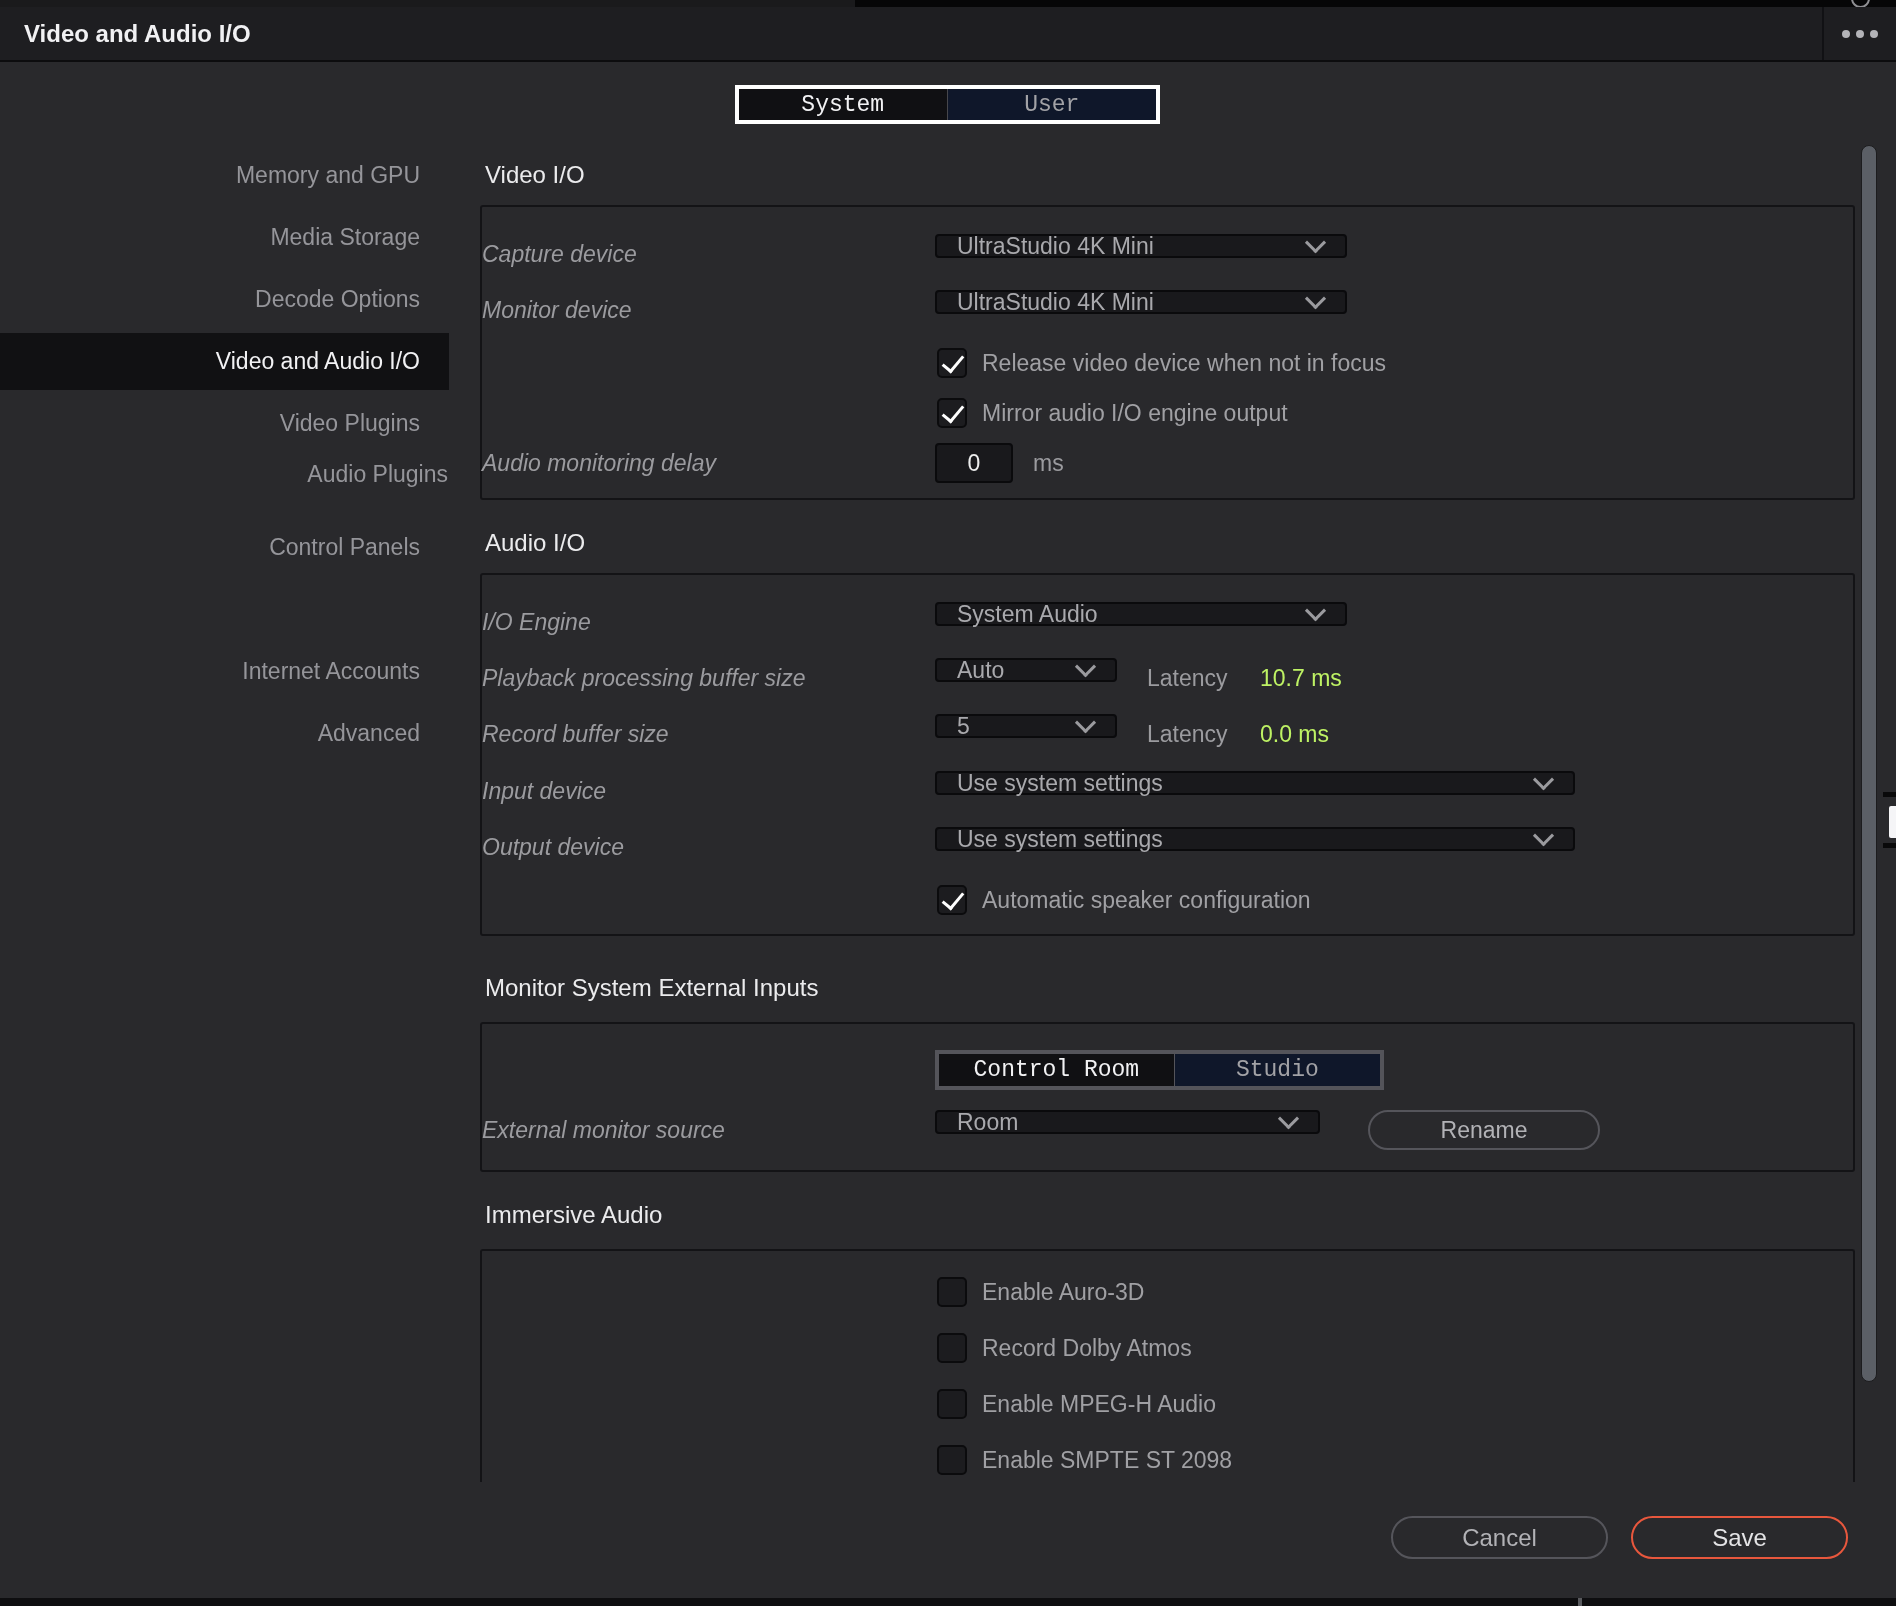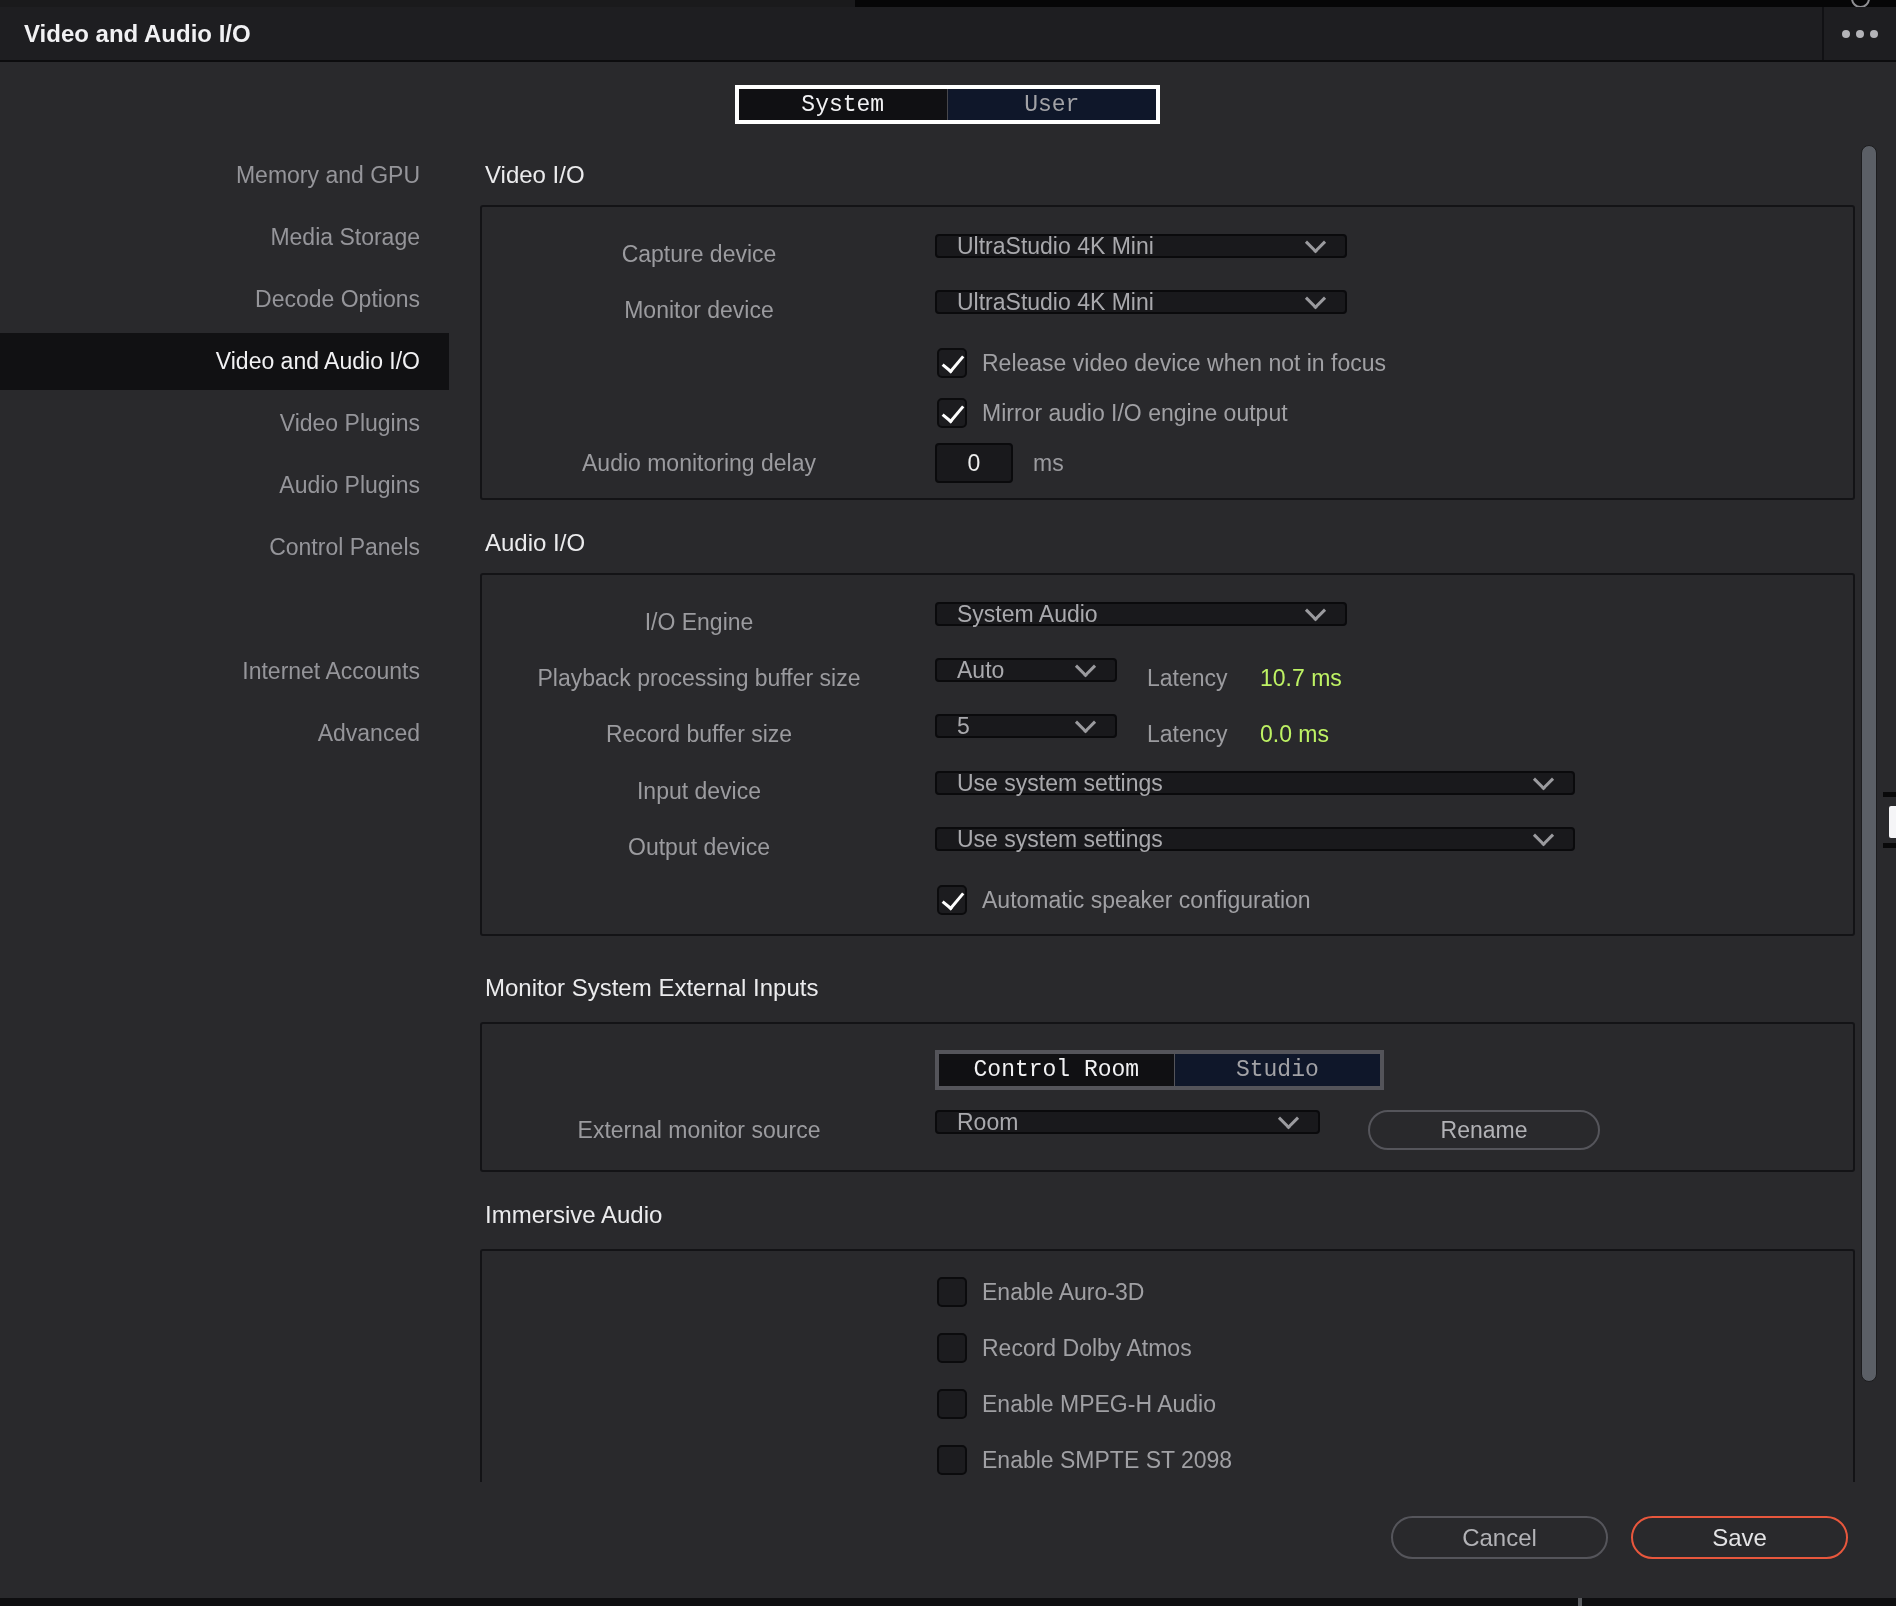--- a/index.html
+++ b/index.html
@@ -29,21 +29,21 @@
 
   
   .side-item{left:0;width:449px;height:57px;line-height:57px;text-align:right;padding-right:29px;box-sizing:border-box;font-size:23px;color:#95959a;cursor:pointer;}
   .side-item.sel{background:#111113;color:#f2f2f4;}
 
   
   .sec-header{left:485px;height:30px;line-height:30px;font-size:24px;font-weight:500;color:#ebebed;}
   .sec-box{left:480px;width:1375px;border:2px solid #131316;border-radius:3px;box-sizing:border-box;background:#29292c;}
   .sec-box.noborder-bottom{border-bottom:none;border-radius:3px 3px 0 0;}
 
-  .row-label{left:0;width:434px;height:40px;line-height:40px;text-align:center;font-size:23px;color:#9b9b9f;}
+  .row-label{left:0;width:434px;height:40px;line-height:40px;text-align:left;font-size:23px;color:#9b9b9f;font-style:italic;}
   .unit{font-size:23px;color:#9b9b9f;height:40px;line-height:40px;}
 
   
   .dd{background:#19191c;border:2px solid #0a0a0c;border-radius:4px;box-sizing:border-box;height:24px;display:flex;align-items:center;cursor:pointer;}
   .dd .val{padding-left:20px;font-size:23px;color:#a9a9ad;white-space:nowrap;}
   .chev{position:absolute;right:22px;top:50%;width:12px;height:12px;border-right:3px solid #9b9b9f;border-bottom:3px solid #9b9b9f;transform:translateY(-72%) rotate(45deg);}
 
   
   .numinput{background:#19191c;border:2px solid #0a0a0c;border-radius:4px;box-sizing:border-box;height:40px;width:78px;text-align:center;line-height:36px;font-size:23px;color:#eceded;cursor:text;}
 
@@ -96,21 +96,21 @@
     <div class="seg sel" style="width:211px;">System</div>
     <div class="segdiv"></div>
     <div class="seg" style="width:212px;">User</div>
   </div>
 
   <div class="abs side-item" style="top:147px;">Memory and GPU</div>
   <div class="abs side-item" style="top:209px;">Media Storage</div>
   <div class="abs side-item" style="top:271px;">Decode Options</div>
   <div class="abs side-item sel" style="top:333px;">Video and Audio I/O</div>
   <div class="abs side-item" style="top:395px;">Video Plugins</div>
-  <div class="abs side-item" style="top:457px;">Audio Plugins</div>
+  <div class="abs side-item" style="top:446px;margin-left:28px;">Audio Plugins</div>
   <div class="abs side-item" style="top:519px;">Control Panels</div>
   <div class="abs side-item" style="top:643px;">Internet Accounts</div>
   <div class="abs side-item" style="top:705px;">Advanced</div>
 
   <div class="abs sec-header" style="top:160px;">Video I/O</div>
   <div class="abs sec-box" style="top:205px;height:295px;">
     <div class="abs row-label" style="top:27px;">Capture device</div>
     <div class="abs dd" style="left:453px;top:27px;width:412px;">
       <span class="val">UltraStudio 4K Mini</span>
       <span class="chev"></span>

